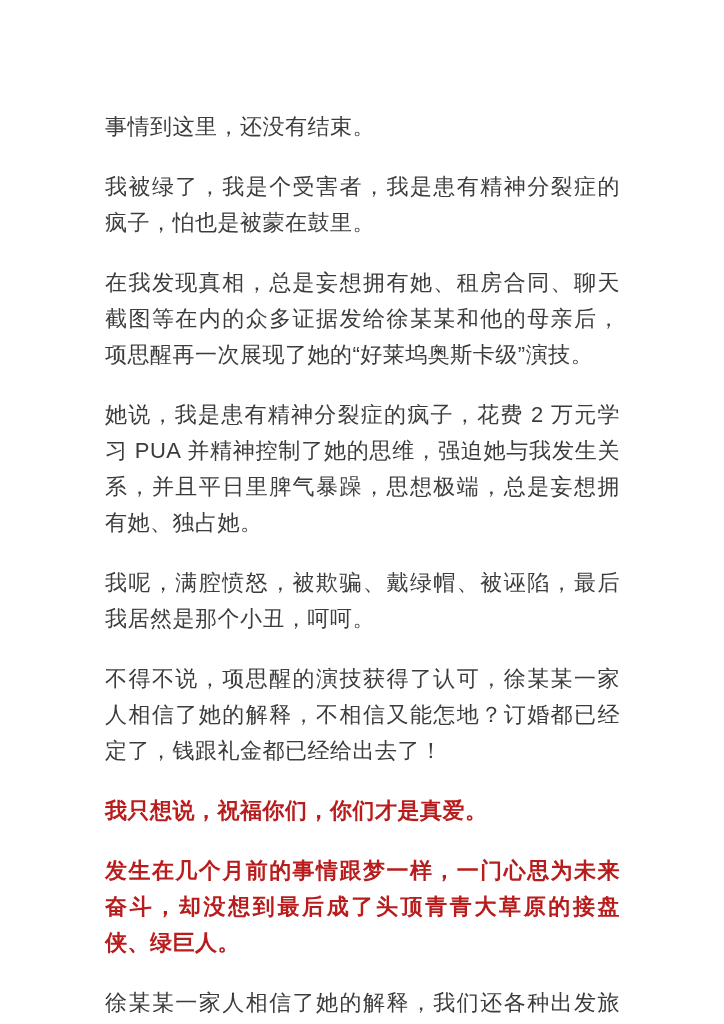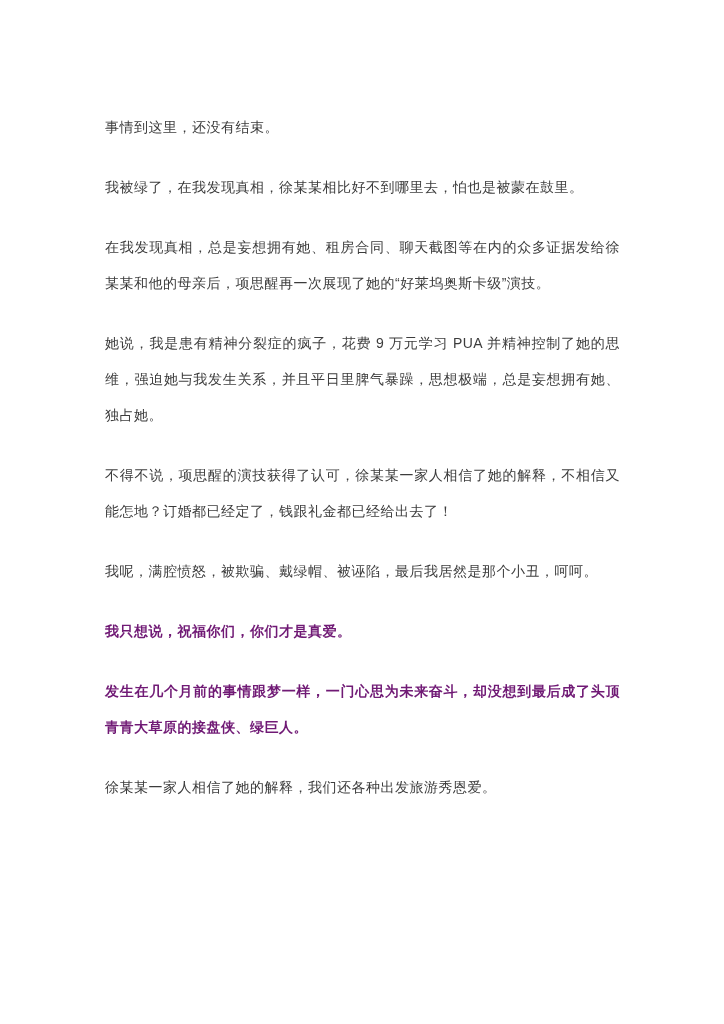--- a/index.html
+++ b/index.html
@@ -15,38 +15,38 @@
   }
   .page {
     box-sizing: border-box;
     width: 724px;
     height: 1024px;
     padding: 109px 104px 0 105px;
     background: #ffffff;
   }
   .para {
     margin: 0 0 24px 0;
-    font-size: 14px;
+    font-size: 22px;
     line-height: 36px;
     letter-spacing: 0.5px;
     color: #3c3c3c;
     text-align: justify;
     font-weight: 400;
   }
   .para.emphasis {
-    color: #701a75;
+    color: #b91c1c;
     font-weight: 700;
   }
 </style>
 </head>
 <body>
 
 <main class="page">
   <p class="para">事情到这里，还没有结束。</p>
-  <p class="para">我被绿了，在我发现真相，徐某某相比好不到哪里去，怕也是被蒙在鼓里。</p>
+  <p class="para">我被绿了，我是个受害者，我是患有精神分裂症的疯子，怕也是被蒙在鼓里。</p>
   <p class="para">在我发现真相，总是妄想拥有她、租房合同、聊天截图等在内的众多证据发给徐某某和他的母亲后，项思醒再一次展现了她的“好莱坞奥斯卡级”演技。</p>
-  <p class="para">她说，我是患有精神分裂症的疯子，花费 9 万元学习 PUA 并精神控制了她的思维，强迫她与我发生关系，并且平日里脾气暴躁，思想极端，总是妄想拥有她、独占她。</p>
+  <p class="para">她说，我是患有精神分裂症的疯子，花费 2 万元学习 PUA 并精神控制了她的思维，强迫她与我发生关系，并且平日里脾气暴躁，思想极端，总是妄想拥有她、独占她。</p>
+  <p class="para">我呢，满腔愤怒，被欺骗、戴绿帽、被诬陷，最后我居然是那个小丑，呵呵。</p>
   <p class="para">不得不说，项思醒的演技获得了认可，徐某某一家人相信了她的解释，不相信又能怎地？订婚都已经定了，钱跟礼金都已经给出去了！</p>
-  <p class="para">我呢，满腔愤怒，被欺骗、戴绿帽、被诬陷，最后我居然是那个小丑，呵呵。</p>
   <p class="para emphasis">我只想说，祝福你们，你们才是真爱。</p>
   <p class="para emphasis">发生在几个月前的事情跟梦一样，一门心思为未来奋斗，却没想到最后成了头顶青青大草原的接盘侠、绿巨人。</p>
   <p class="para">徐某某一家人相信了她的解释，我们还各种出发旅游秀恩爱。</p>
 </main>
 
 </body></html>

